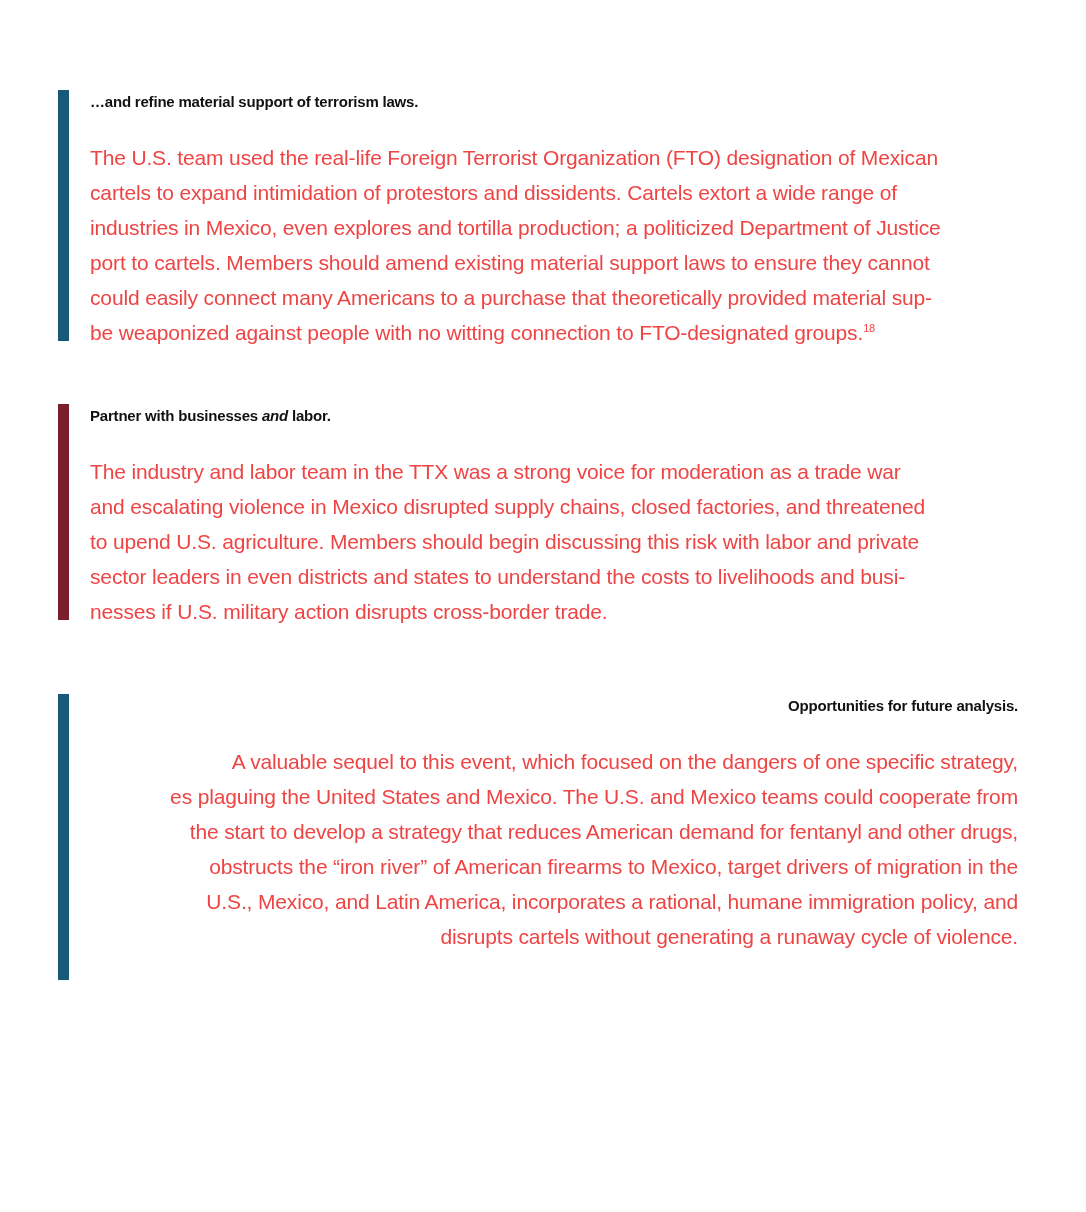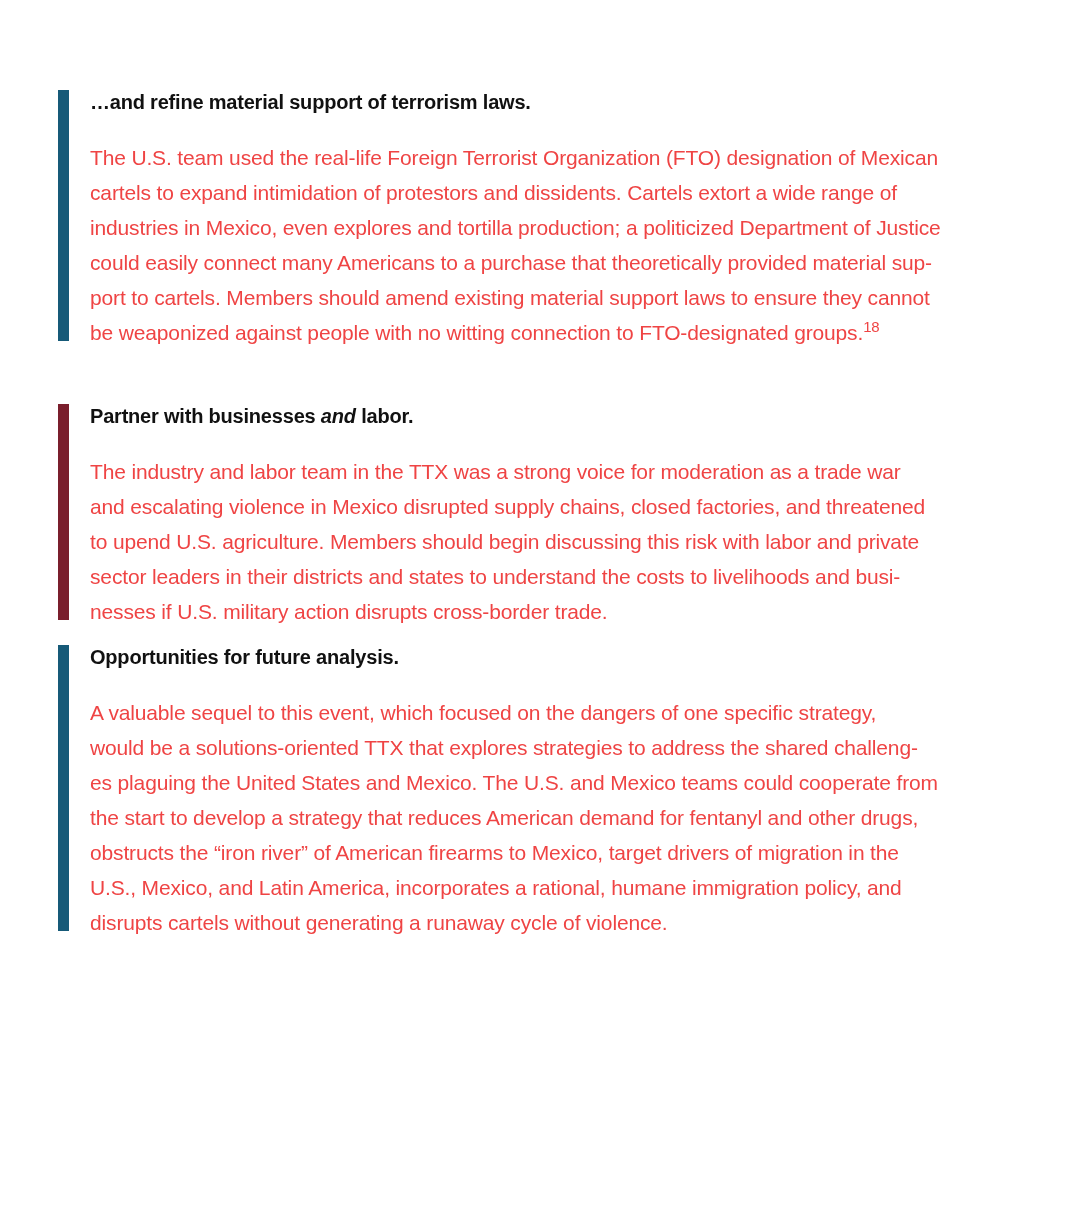--- a/index.html
+++ b/index.html
@@ -1,67 +1,66 @@
 <!DOCTYPE html>
 <html><head>
 <meta charset="utf-8">
 <style>
   html, body { margin: 0; padding: 0; background: #ffffff; }
   body { width: 1086px; height: 1212px; position: relative; overflow: hidden;
          font-family: "Liberation Sans", "DejaVu Sans", sans-serif; color: #1a1a1a; }
   .section { position: absolute; left: 58px; width: 960px; }
   .bar { position: absolute; left: 0; top: 0; bottom: 0; width: 11px; }
   .content { margin-left: 32px; }
-  .heading { font-weight: 900; font-size: 20px; line-height: 24px; color: #111;
+  .heading { font-weight: 900; font-size: 15px; line-height: 24px; color: #111;
              letter-spacing: -0.2px; margin: 0; padding-top: 0; }
   .heading em { }
   .body-text { font-size: 21px; line-height: 35px; margin: 26px 0 0 0; color: #ef4444;
                letter-spacing: -0.15px; }
-  .body-text sup { font-size: 15px; vertical-align: super; line-height: 0; }
+  .body-text sup { font-size: 11px; vertical-align: super; line-height: 0; }
   .line { display: block; white-space: nowrap; }
 </style>
 </head>
 <body>
 
 <div class="section" style="top:90px; height:251px;">
   <div class="bar" style="background:#165a78;"></div>
   <div class="content">
     <h3 class="heading">…and refine material support of terrorism laws.</h3>
     <p class="body-text">
       <span class="line">The U.S. team used the real-life Foreign Terrorist Organization (FTO) designation of Mexican</span>
       <span class="line">cartels to expand intimidation of protestors and dissidents. Cartels extort a wide range of</span>
       <span class="line">industries in Mexico, even explores and tortilla production; a politicized Department of Justice</span>
+      <span class="line">port to cartels. Members should amend existing material support laws to ensure they cannot</span>
       <span class="line">could easily connect many Americans to a purchase that theoretically provided material sup-</span>
-      <span class="line">port to cartels. Members should amend existing material support laws to ensure they cannot</span>
       <span class="line"><span>be weaponized against people with no witting connection to FTO-designated groups.</span><sup>18</sup></span>
     </p>
   </div>
 </div>
 
 <div class="section" style="top:404px; height:216px;">
   <div class="bar" style="background:#7a1e2c;"></div>
   <div class="content">
     <h3 class="heading"><span>Partner with businesses </span><em>and</em><span> labor.</span></h3>
     <p class="body-text">
       <span class="line">The industry and labor team in the TTX was a strong voice for moderation as a trade war</span>
       <span class="line">and escalating violence in Mexico disrupted supply chains, closed factories, and threatened</span>
       <span class="line">to upend U.S. agriculture. Members should begin discussing this risk with labor and private</span>
-      <span class="line">sector leaders in their districts and states to understand the costs to livelihoods and busi-</span>
+      <span class="line">sector leaders in even districts and states to understand the costs to livelihoods and busi-</span>
       <span class="line">nesses if U.S. military action disrupts cross-border trade.</span>
     </p>
   </div>
 </div>
 
-<div class="section" style="top:645px; height:286px;">
+<div class="section" style="top:694px; height:286px;text-align:right;">
   <div class="bar" style="background:#165a78;"></div>
   <div class="content">
     <h3 class="heading">Opportunities for future analysis.</h3>
     <p class="body-text">
       <span class="line">A valuable sequel to this event, which focused on the dangers of one specific strategy,</span>
-      <span class="line">would be a solutions-oriented TTX that explores strategies to address the shared challeng-</span>
       <span class="line">es plaguing the United States and Mexico. The U.S. and Mexico teams could cooperate from</span>
       <span class="line">the start to develop a strategy that reduces American demand for fentanyl and other drugs,</span>
       <span class="line">obstructs the “iron river” of American firearms to Mexico, target drivers of migration in the</span>
       <span class="line">U.S., Mexico, and Latin America, incorporates a rational, humane immigration policy, and</span>
       <span class="line">disrupts cartels without generating a runaway cycle of violence.</span>
     </p>
   </div>
 </div>
 
 </body></html>

